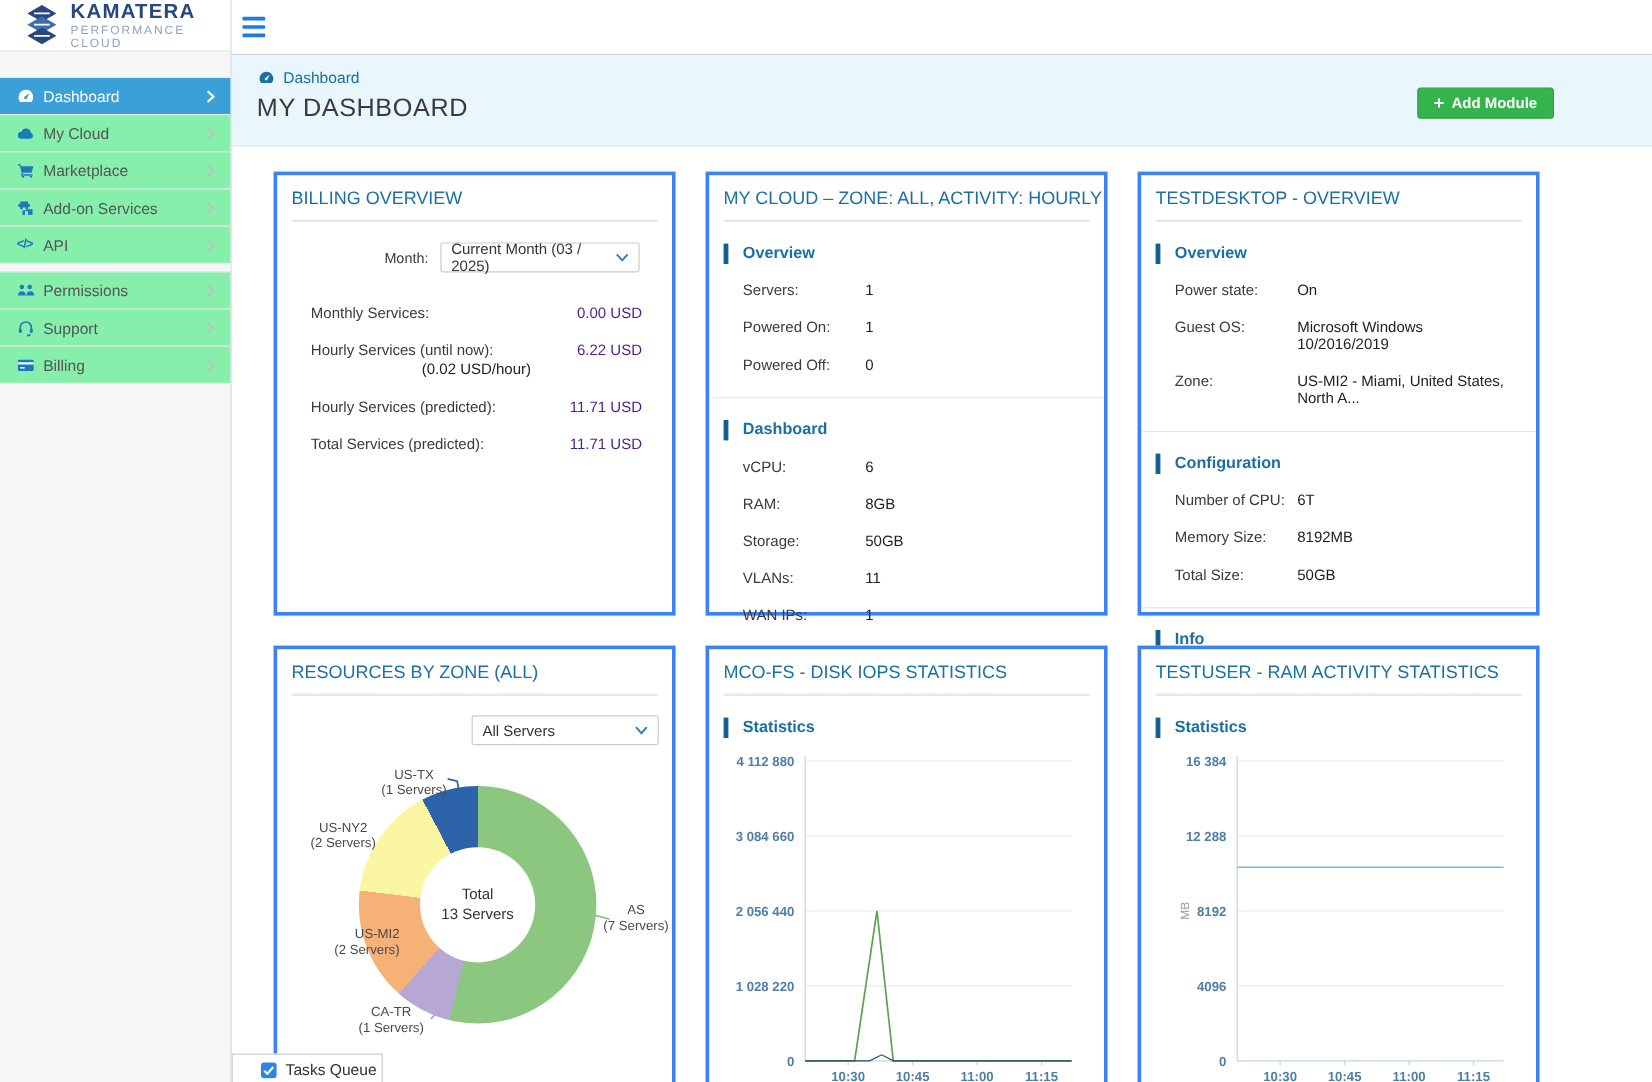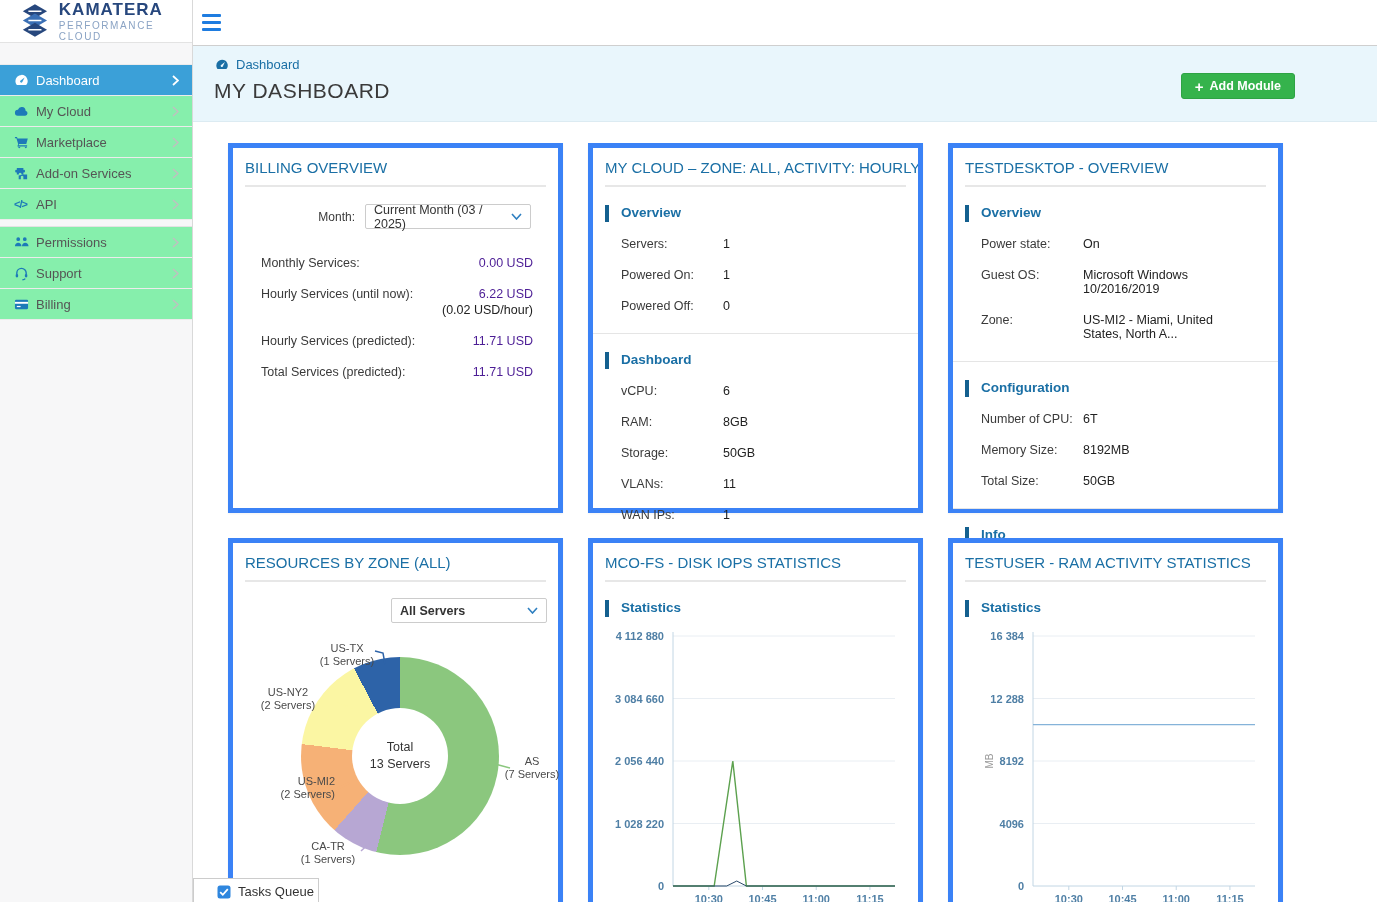--- a/index.html
+++ b/index.html
@@ -30,46 +30,46 @@
   .hamburger{position:absolute;left:9px;top:14px;width:19px;height:17px;cursor:pointer;display:flex;flex-direction:column;justify-content:space-between;}
   .hamburger span{display:block;height:3px;background:#1e7ce0;border-radius:1px;}
   .band{position:absolute;left:193px;top:46px;width:1184px;height:76px;background:#e9f6fc;border-bottom:1px solid #dcebf2;}
   .crumb{position:absolute;left:22px;top:11px;display:flex;align-items:center;gap:7px;color:#1a6fa5;font-size:13px;cursor:pointer;}
   .page-title{position:absolute;left:21px;top:33px;font-size:21px;color:#3a3a3a;letter-spacing:.5px;}
   .btn-add{position:absolute;right:82px;top:27px;height:26px;background:#35b34c;border:1px solid #2ea344;border-radius:3px;
     color:#fff;font-size:12.5px;font-weight:700;display:flex;align-items:center;gap:6px;padding:0 13px;cursor:pointer;}
   .btn-add .plus{font-size:15px;font-weight:700;line-height:1;}
 
   
-  .card{position:absolute;width:335px;background:#fff;border:5px solid #3b82f6;box-shadow:0 1px 2px rgba(0,0,0,.05);}
+  .card{position:absolute;width:335px;background:#fff;border:3px solid #3b82f6;box-shadow:0 1px 2px rgba(0,0,0,.05);}
   #card-billing{left:228px;top:143px;height:370px;}
   #card-mycloud{left:588px;top:143px;height:370px;}
   #card-testdesktop{left:948px;top:143px;height:370px;}
   #card-zones{left:228px;top:538px;height:385px;}
   #card-iops{left:588px;top:538px;height:385px;}
   #card-ram{left:948px;top:538px;height:385px;}
   .card-title{padding:11px 12px 0;font-size:15px;color:#1a6fa5;white-space:nowrap;overflow:hidden;}
   .title-div{height:2px;background:#e7e7e7;margin:9px 12px 0;}
   .section-h{margin-top:18px;padding-left:28px;position:relative;font-size:13.5px;font-weight:700;color:#1a6fa5;}
   .section-h::before{content:'';position:absolute;left:12px;top:0;width:4px;height:17px;background:#14608f;}
   .sec-div{height:1px;background:#e5e5e5;margin-top:20px;}
   .kv{display:flex;margin-top:17px;padding:0 25px 0 28px;font-size:12.5px;color:#3a3a3a;}
   .kv.cols .k{width:102px;flex:none;}
   .kv.cols .v{color:#222;}
   .kv.split .v{margin-left:auto;text-align:left;color:#4c1d95;}
-  .note-row{padding:2px 25px 0 28px;font-size:12.5px;color:#222;text-align:right;}
+  .note-row{padding:2px 25px 0 28px;font-size:12.5px;color:#222;text-align:center;}
   .info-text{margin-top:15px;padding:0 12px 0 28px;font-size:12.5px;color:#222;}
 
   
   .sel{height:25px;border:1px solid #ccc;border-radius:2px;background:#fff;display:flex;align-items:center;
     padding:0 8px;font-size:12.5px;color:#333;cursor:pointer;}
   .sel .sel-chev{margin-left:auto;color:#2e7fc1;display:flex;}
   .month-row{display:flex;justify-content:flex-end;align-items:center;gap:10px;margin:17px 27px 0;font-size:12px;color:#3a3a3a;}
   .month-row .sel{width:166px;}
-  .zones-sel{position:absolute;top:55px;right:11px;width:156px;font-weight:bold;}
+  .zones-sel{position:absolute;top:55px;right:11px;width:156px;}
   .mt26{margin-top:27px;}
 
   
   .donut-area{position:absolute;left:0;top:90px;width:335px;height:295px;}
   .donut-ring{position:absolute;left:68px;top:24px;width:198px;height:198px;border-radius:50%;}
   .donut-hole{position:absolute;left:119px;top:75px;width:96px;height:96px;border-radius:50%;background:#fff;
     display:flex;align-items:center;justify-content:center;text-align:center;}
   .donut-center{font-size:12.5px;color:#333;line-height:17px;}
   .donut-leaders{position:absolute;left:0;top:0;}
   .donut-leaders polyline{fill:none;stroke-width:1.5;}

